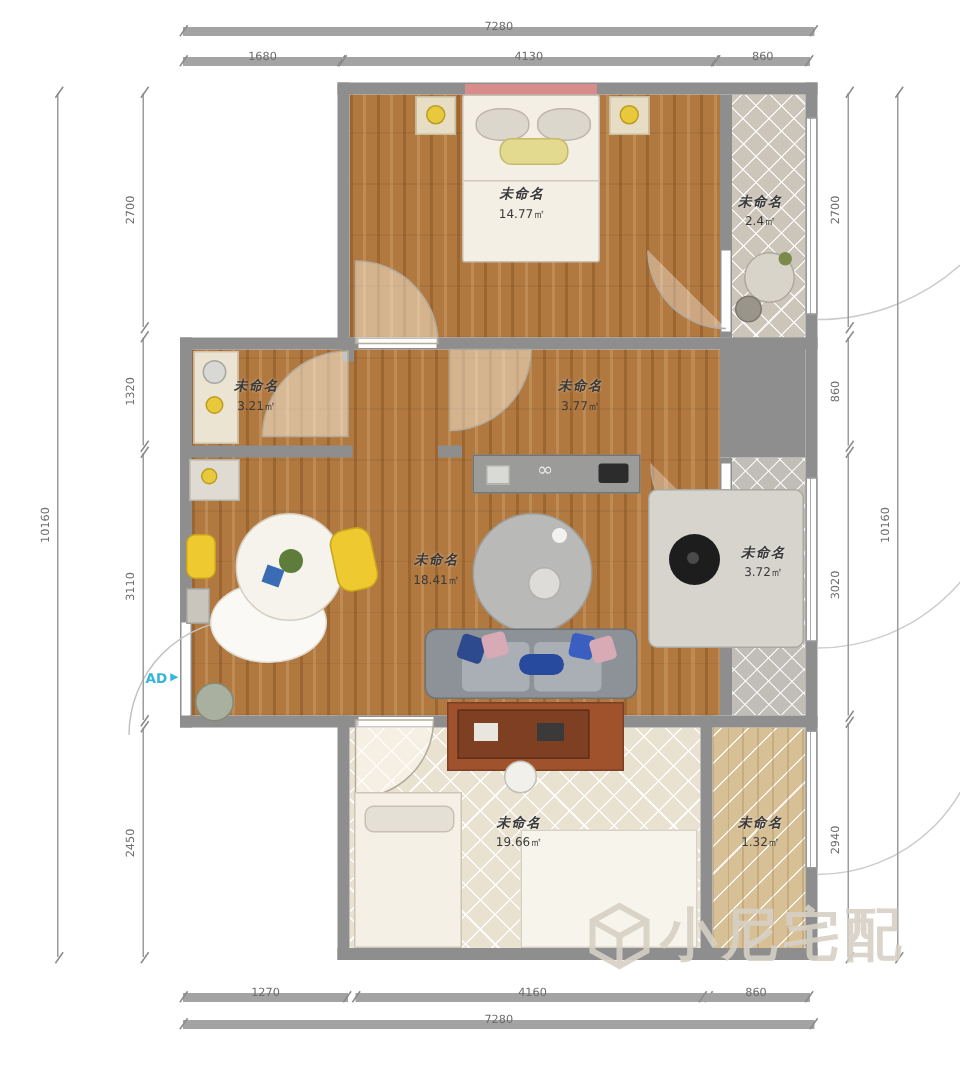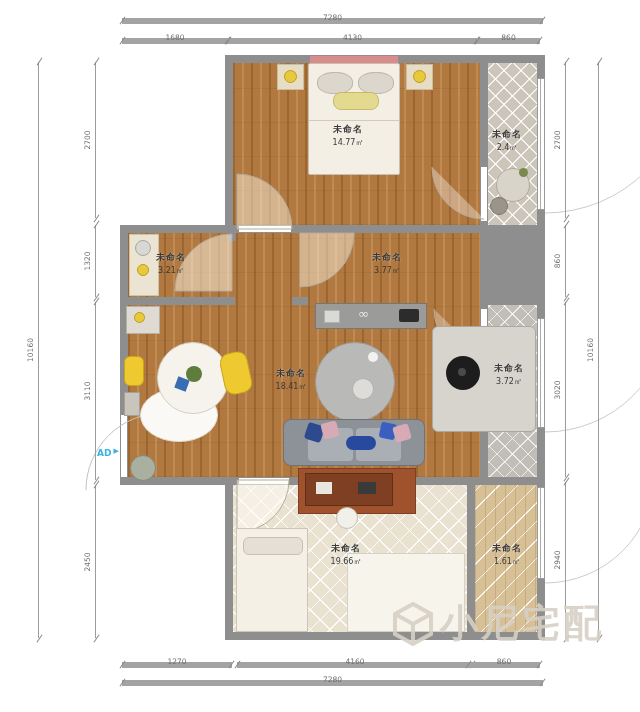--- a/index.html
+++ b/index.html
@@ -26,21 +26,21 @@
   .woodlight{background-color:#d8c096;
     background-image:
       repeating-linear-gradient(90deg, rgba(120,80,30,.18) 0 1px, rgba(0,0,0,0) 1px 10px),
       repeating-linear-gradient(-45deg, rgba(255,255,255,.85) 0 1px, rgba(0,0,0,0) 1px 13px);}
   .wall{background:#8e8e8e;}
   .gap{background:#ffffff;}
   .window{background:#fff;border:1px solid #9a9a9a;box-sizing:border-box;}
   .window.v{background:linear-gradient(90deg, #fff 0 2px, #aaa 2px 3px, #fff 3px 6px);}
   
   .room-label{width:76px;text-align:center;color:#3a3a3a;pointer-events:auto;}
-  .room-label .rl-name{font-size:9px;font-weight:bold;letter-spacing:1px;text-shadow:0 0 2px rgba(255,255,255,.5);}
+  .room-label .rl-name{font-size:9px;font-weight:bold;letter-spacing:1px;text-shadow:0 0 2px rgba(255,255,255,.5);font-style:italic;}
   .room-label .rl-area{font-size:8px;margin-top:1px;}
   
   .dimh{height:0;border-top:6px solid #a3a3a3;}
   .dimh::before,.dimh::after{content:"";position:absolute;width:9px;height:1px;background:#8a8a8a;top:-4px;transform:rotate(-55deg);}
   .dimh::before{left:-4px;} .dimh::after{right:-4px;}
   .dimh span{position:absolute;left:50%;top:-11px;transform:translateX(-50%);font-size:7.5px;color:#6e6e6e;white-space:nowrap;}
   .dimv{width:0;border-left:1px solid #9c9c9c;}
   .dimv::before,.dimv::after{content:"";position:absolute;width:9px;height:1px;background:#8a8a8a;left:-4.5px;transform:rotate(-55deg);}
   .dimv::before{top:-1px;} .dimv::after{bottom:-1px;}
   .dimv span{position:absolute;left:-9px;top:50%;transform:translate(-50%,-50%) rotate(-90deg);font-size:7.5px;color:#6e6e6e;white-space:nowrap;}
@@ -195,21 +195,21 @@
   <div class="abs room-label" style="left:474px;top:362px;width:70px;">
     <div class="rl-name">未命名</div>
     <div class="rl-area">3.72㎡</div>
   </div>
   <div class="abs room-label" style="left:308px;top:542px;">
     <div class="rl-name">未命名</div>
     <div class="rl-area">19.66㎡</div>
   </div>
   <div class="abs room-label" style="left:472px;top:542px;width:70px;">
     <div class="rl-name">未命名</div>
-    <div class="rl-area">1.61㎡</div>
+    <div class="rl-area">1.32㎡</div>
   </div>
 
   <div class="abs ad" style="left:97px;top:448px;">
     <span>AD</span>
     <span class="tri">▶</span>
   </div>
 
   <div class="abs dimh" style="left:122px;top:18px;width:421px;">
       <span>7280</span>
     </div>

